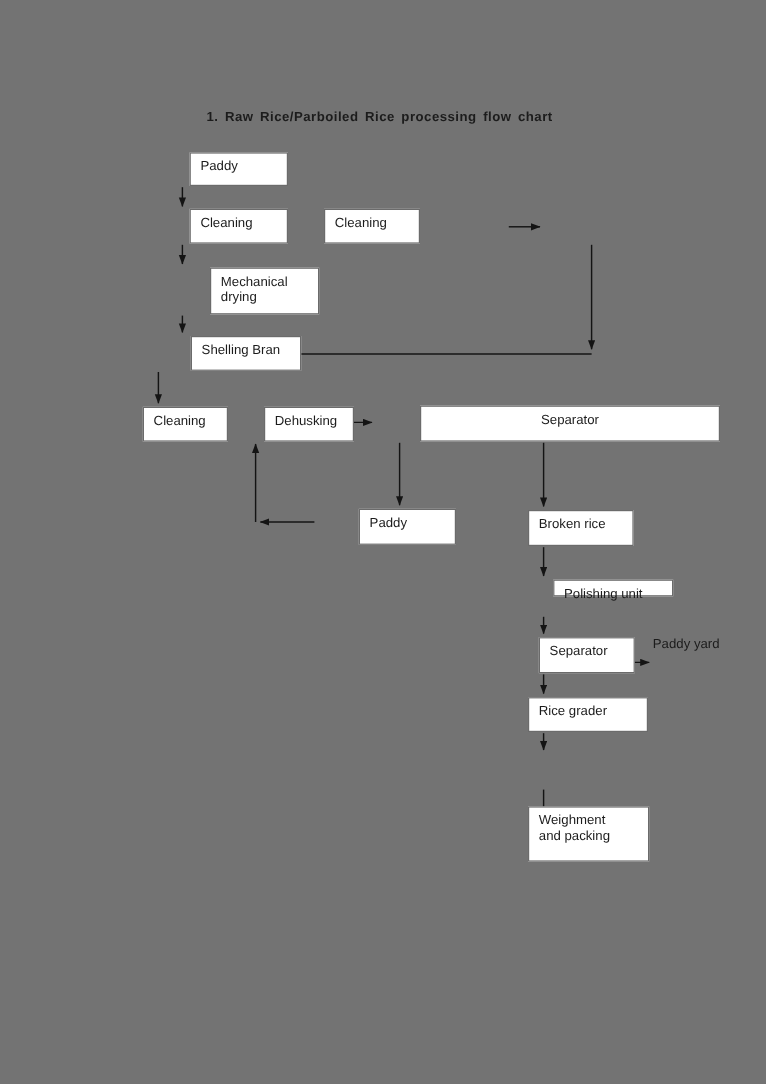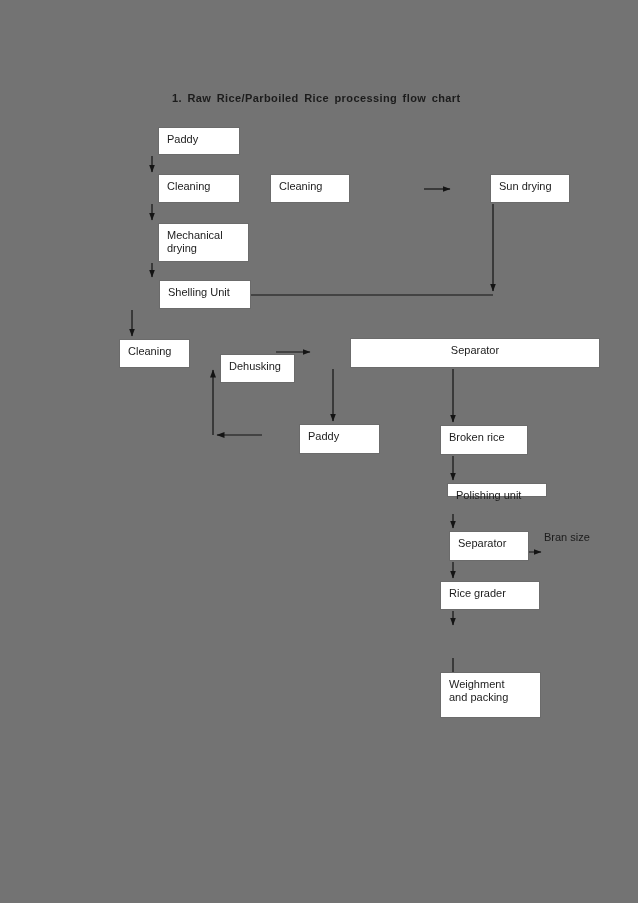--- a/index.html
+++ b/index.html
@@ -43,28 +43,28 @@
     white-space: pre-line;
   }
   svg.wires { position: absolute; left: 0; top: 0; pointer-events: none; }
 
   
   .n-paddy1    { left:121px; top:127px; width:82px;  height:28px; }
   .n-clean1    { left:121px; top:174px; width:82px;  height:29px; }
   .n-soaking   { left:233px; top:174px; width:80px;  height:29px; }
   .n-steaming  { left:343px; top:174px; width:80px;  height:29px; }
   .n-sundry    { left:453px; top:174px; width:80px;  height:29px; }
-  .n-mech      { left:121px; top:223px; width:91px;  height:39px; }
+  .n-mech      { left:138px; top:223px; width:91px;  height:39px; }
   .n-shell     { left:122px; top:280px; width:92px;  height:29px; }
   .n-clean2    { left:82px;  top:339px; width:71px;  height:29px; }
-  .n-dehusk    { left:183px; top:354px; width:75px;  height:29px; }
+  .n-dehusk    { left:183px; top:339px; width:75px;  height:29px; }
   .n-sep1      { left:313px; top:338px; width:250px; height:30px; }
   .n-paddy2    { left:262px; top:424px; width:81px;  height:30px; }
   .n-broken    { left:403px; top:425px; width:88px; height:30px; }
-  .n-polish    { left:410px; top:483px; width:100px; height:14px; }
+  .n-polish    { left:424px; top:483px; width:100px; height:14px; }
   .n-sep2      { left:412px; top:531px; width:80px;  height:30px; }
   .n-grader    { left:403px; top:581px; width:100px; height:29px; }
   .n-quality   { left:403px; top:628px; width:100px; height:29px; }
   .n-weigh     { left:403px; top:672px; width:101px; height:46px; }
 
   .a-bran   { left:544px; top:531px; }
   .a-grader { left:538px; top:579px; }
 </style>
 </head>
 <body>
@@ -101,30 +101,29 @@
       <line x1="453" y1="562" x2="453" y2="578" marker-end="url(#ah)"></line>
       <line x1="504" y1="599" x2="539" y2="599" marker-end="url(#ah)"></line>
       <line x1="453" y1="611" x2="453" y2="625" marker-end="url(#ah)"></line>
       <line x1="453" y1="658" x2="453" y2="685" marker-end="url(#ah)"></line>
     </g>
   </svg>
 
   <div class="node n-paddy1">Paddy</div>
   <div class="node n-clean1">Cleaning</div>
   <div class="node n-soaking">Cleaning</div>
-  <div class="node n-sundry">Sun drying</div>
   <div class="node n-mech">Mechanical
 drying</div>
-  <div class="node n-shell">Shelling Unit</div>
+  <div class="node n-shell">Shelling Bran</div>
   <div class="node n-clean2">Cleaning</div>
   <div class="node n-dehusk">Dehusking</div>
   <div class="node n-sep1 center">Separator</div>
   <div class="node n-paddy2">Paddy</div>
   <div class="node n-broken">Broken rice</div>
   <div class="node n-polish">Polishing unit</div>
   <div class="node n-sep2">Separator</div>
   <div class="node n-grader">Rice grader</div>
   <div class="node n-weigh">Weighment
 and packing</div>
 
-  <div class="annot a-bran">Bran size</div>
+  <div class="annot a-bran">Paddy yard</div>
 
 </div>
 
 </body></html>

